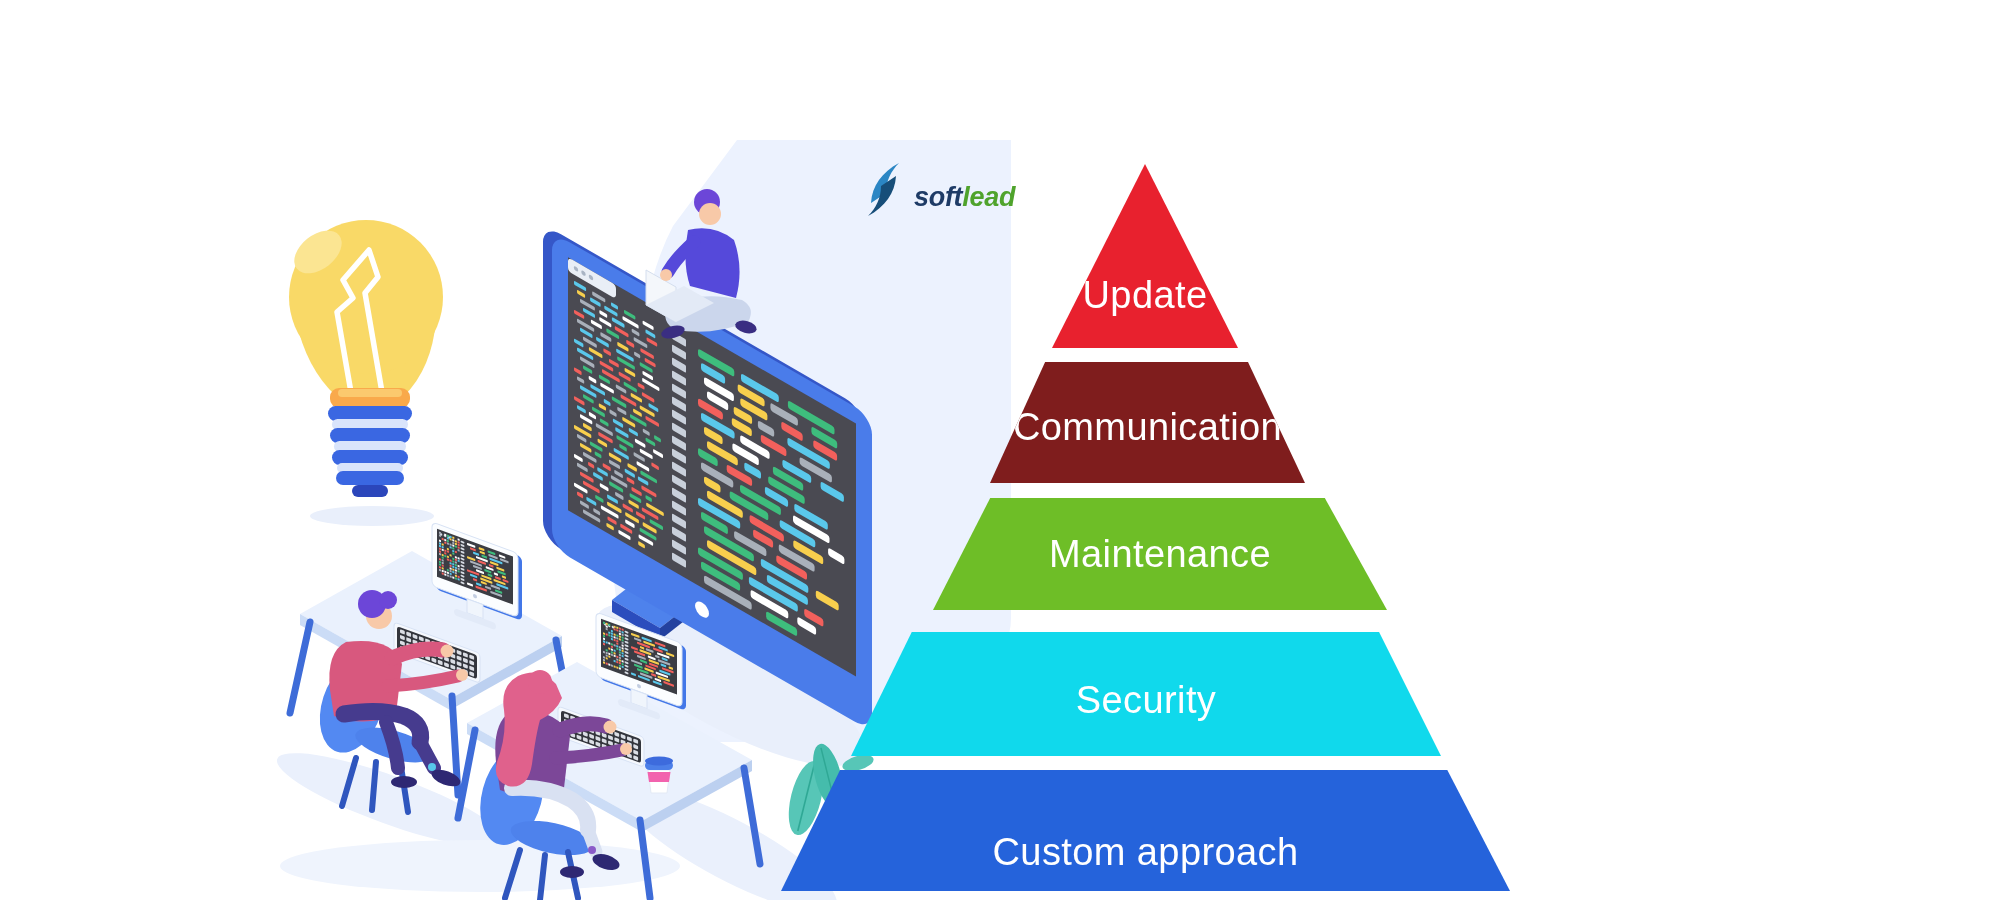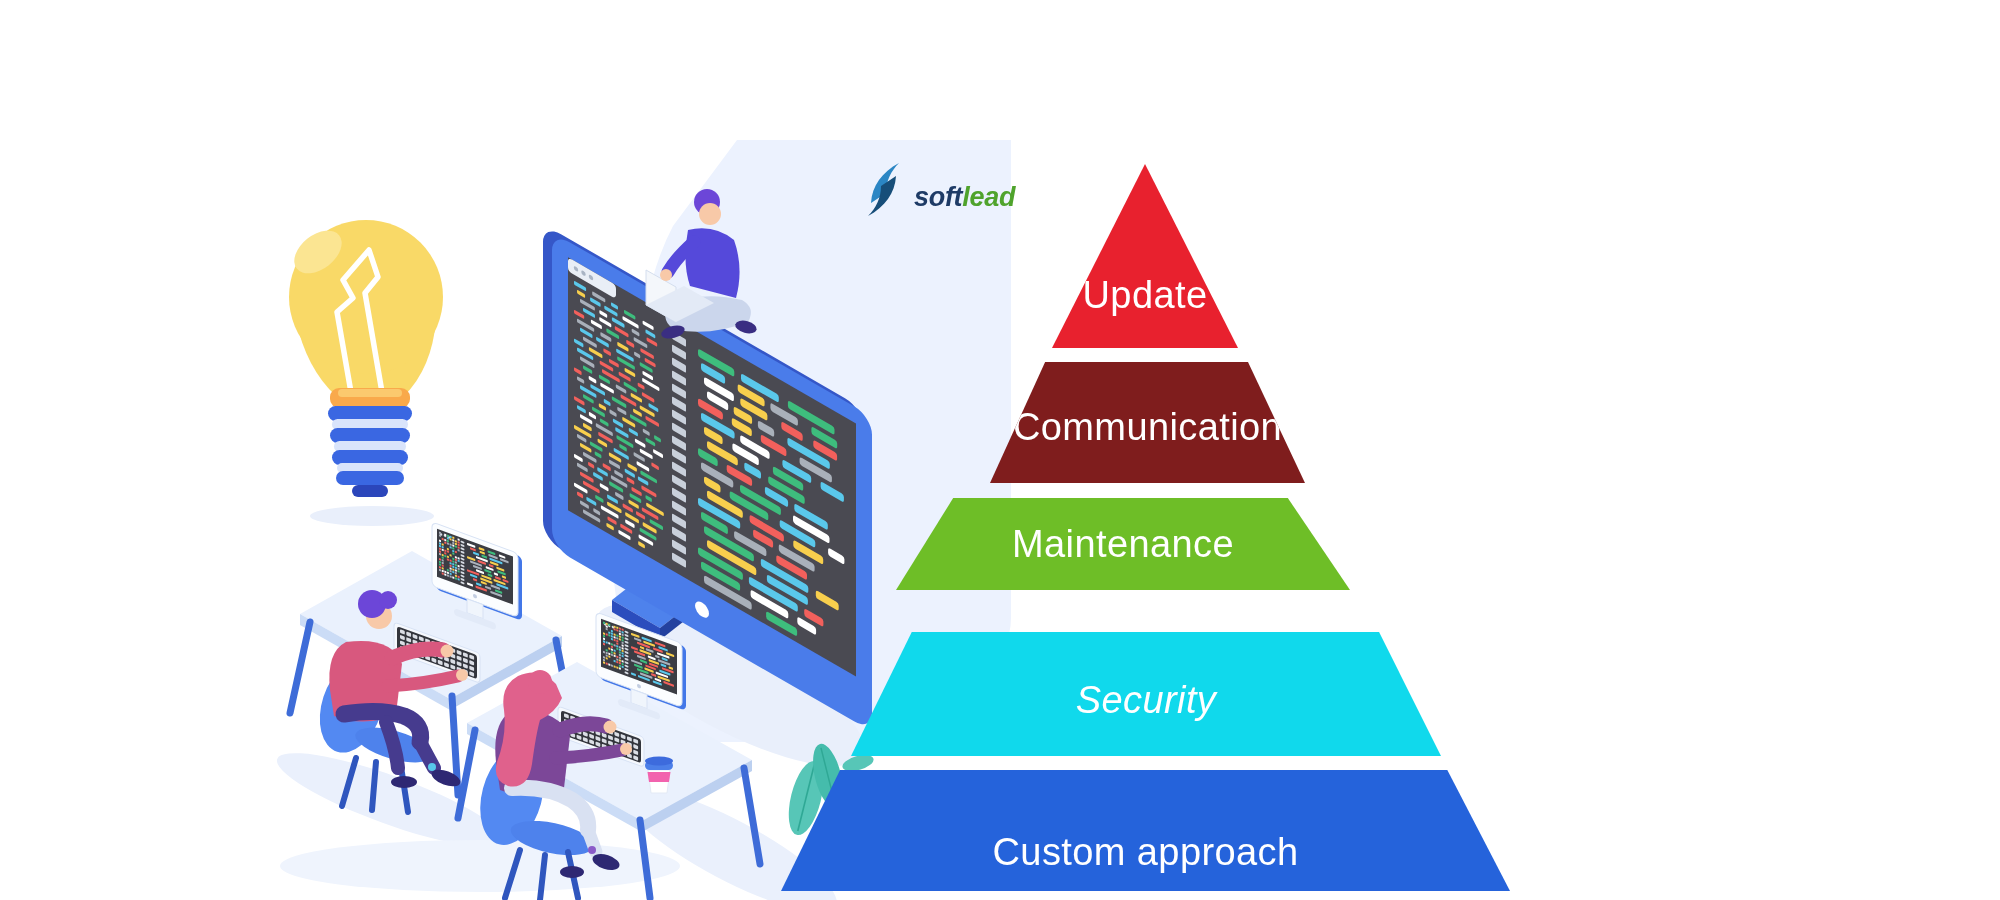--- a/index.html
+++ b/index.html
@@ -7,24 +7,24 @@
          font-family:"Liberation Sans",sans-serif;}
   .illu{position:absolute;left:0;top:0;}
   
   .band{position:absolute;display:flex;align-items:center;justify-content:center;
         color:#FFFFFF;font-size:38px;letter-spacing:.4px;line-height:1;}
   #band-update{left:1052px;top:164px;width:186px;height:184px;
       clip-path:polygon(50% 0,100% 100%,0 100%);
       align-items:flex-end;padding-bottom:34px;box-sizing:border-box;}
   #band-communication{left:990px;top:362px;width:315px;height:121px;
       clip-path:polygon(17.5% 0,81.9% 0,100% 100%,0 100%);padding-top:8px;box-sizing:border-box;}
-  #band-maintenance{left:896px;top:498px;width:454px;height:92px;
+  #band-maintenance{left:933px;top:498px;width:454px;height:112px;
       clip-path:polygon(12.6% 0,86.3% 0,100% 100%,0 100%);box-sizing:border-box;}
   #band-security{left:851px;top:632px;width:590px;height:124px;
-      clip-path:polygon(10.3% 0,89.5% 0,100% 100%,0 100%);padding-top:12px;box-sizing:border-box;font-style:italic;}
+      clip-path:polygon(10.3% 0,89.5% 0,100% 100%,0 100%);padding-top:12px;box-sizing:border-box;}
   #band-custom{left:781px;top:770px;width:729px;height:121px;
       clip-path:polygon(8.1% 0,91.4% 0,100% 100%,0 100%);padding-top:42px;box-sizing:border-box;}
   
   .logo-text{font-family:"Liberation Sans",sans-serif;font-style:italic;font-weight:700;
              font-size:27px;letter-spacing:-.3px;}
 </style>
 </head>
 <body>
 
 <div class="stage">

